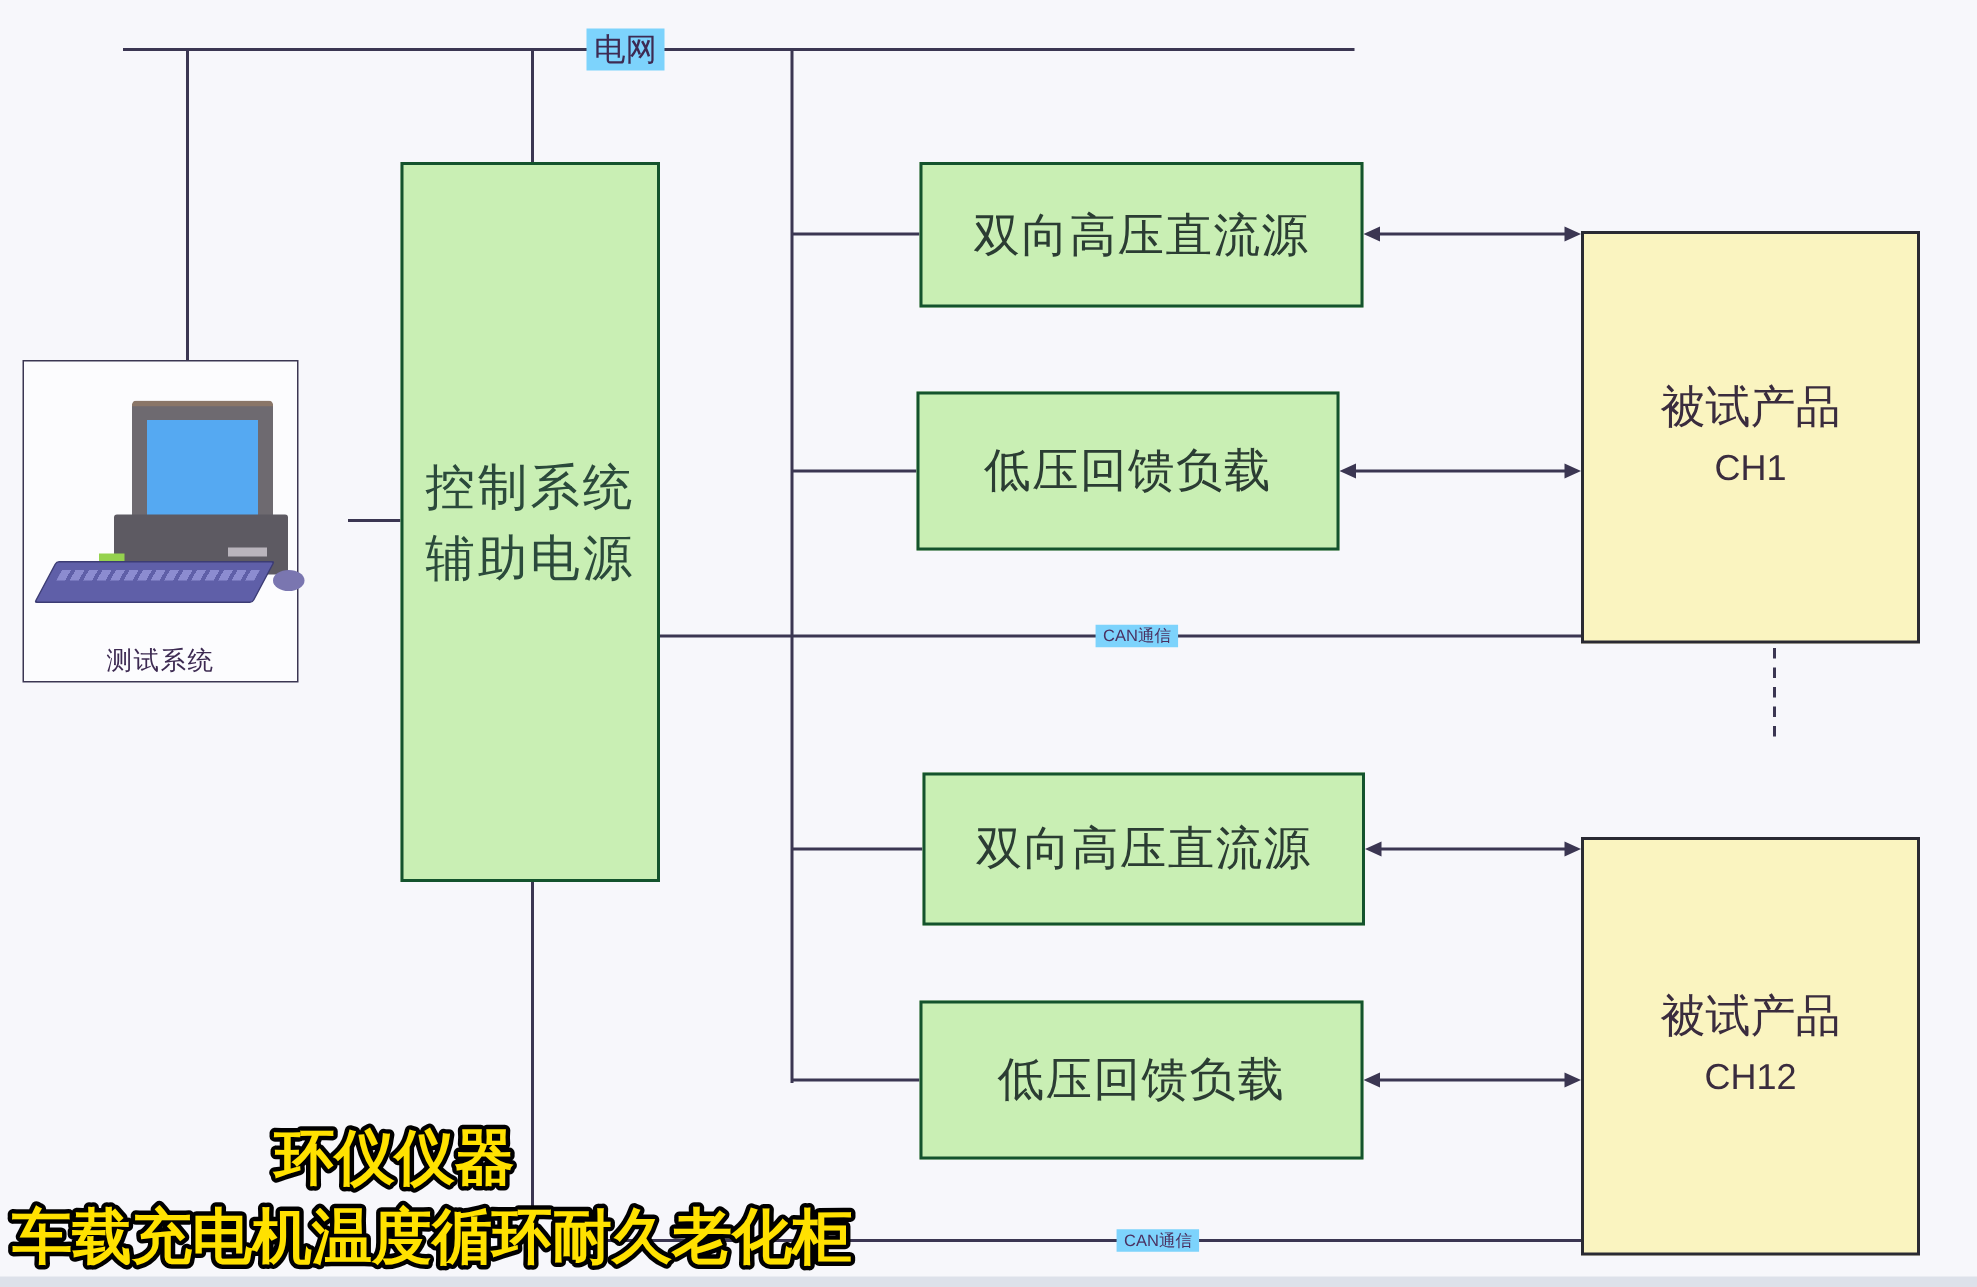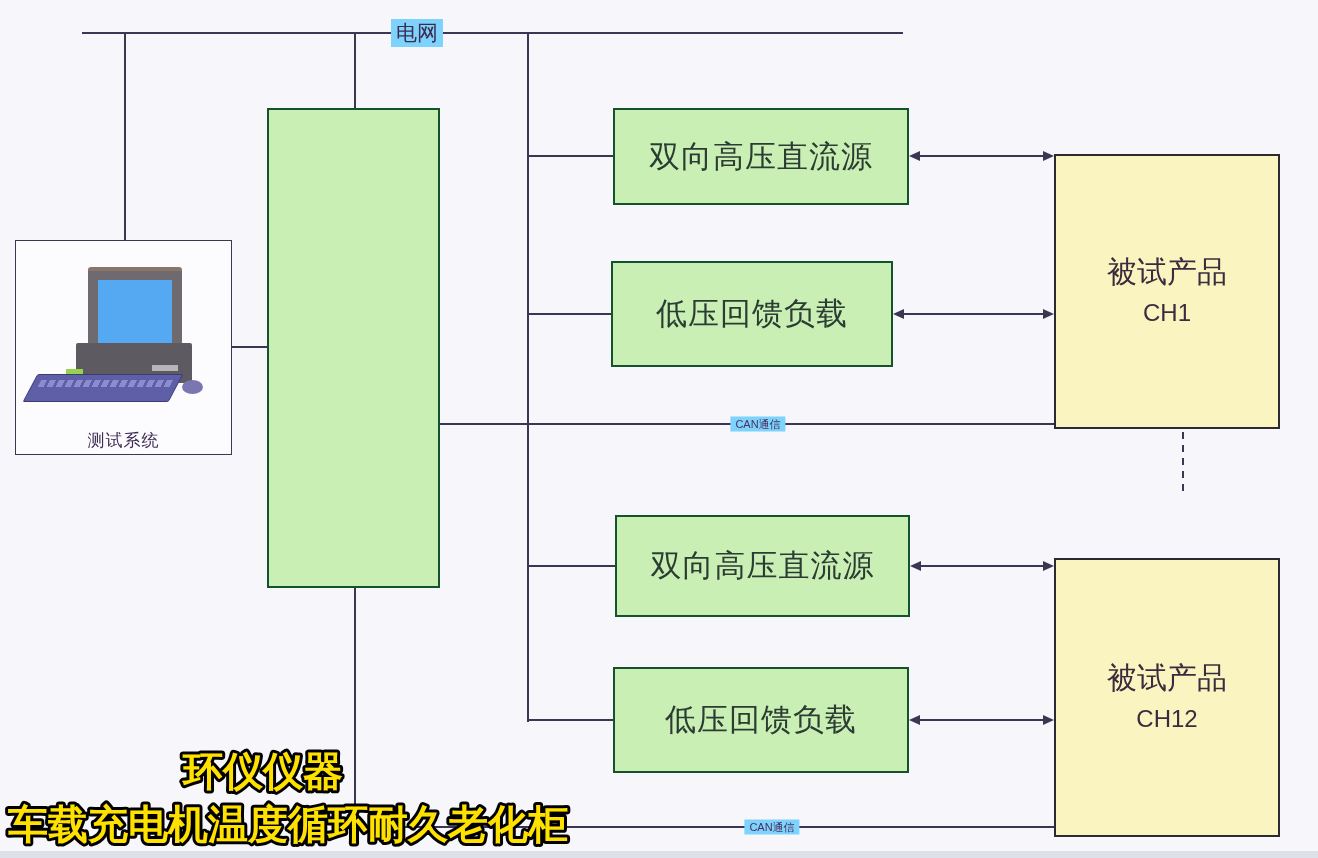--- a/index.html
+++ b/index.html
@@ -14,21 +14,21 @@
     display:flex;flex-direction:column;align-items:center;justify-content:center;
     text-align:center;
   }
   .green{background:#c9efb4;color:#2b3d33;}
   .yellow{background:#faf4c0;color:#3a2c3e;border-color:#2a2a33;margin-top:44px;}
   .gbox-label{font-size:31px;letter-spacing:1px;}
   .ctrl-line{font-size:33px;line-height:47px;color:#2b4a3b;letter-spacing:2px;}
   .dut-line1{font-size:30px;line-height:42px;}
   .dut-line2{font-size:24px;line-height:40px;}
   .computer-box{
-    position:absolute;left:15px;top:240px;width:217px;height:215px;
+    position:absolute;left:15px;top:240px;width:184px;height:215px;
     box-sizing:border-box;border:1.5px solid #3b3652;background:#fcfcfe;
   }
   .ts-label{
     position:absolute;left:0;top:188px;width:100%;text-align:center;
     font-size:17px;color:#3d2a52;letter-spacing:1px;
   }
   .wire-label{
     position:absolute;transform:translate(-50%,-50%);
     background:#7dd3fc;color:#3d2a52;padding:0 5px;white-space:nowrap;
   }
@@ -106,20 +106,22 @@
       <div class="pwr"></div>
       <div class="keyboard">
         <div class="keys"></div>
       </div>
       <div class="mouse"></div>
     </div>
     <div class="ts-label">测试系统</div>
   </div>
 
   <div class="node green" style="left:267px;top:108px;width:173px;height:480px;">
+    <div class="ctrl-line">控制系统</div>
+    <div class="ctrl-line">辅助电源</div>
   </div>
 
   <div class="node green" style="left:613px;top:108px;width:296px;height:97px;">
     <div class="gbox-label">双向高压直流源</div>
   </div>
   <div class="node green" style="left:611px;top:261px;width:282px;height:106px;">
     <div class="gbox-label">低压回馈负载</div>
   </div>
 
   <div class="node green" style="left:615px;top:515px;width:295px;height:102px;">

